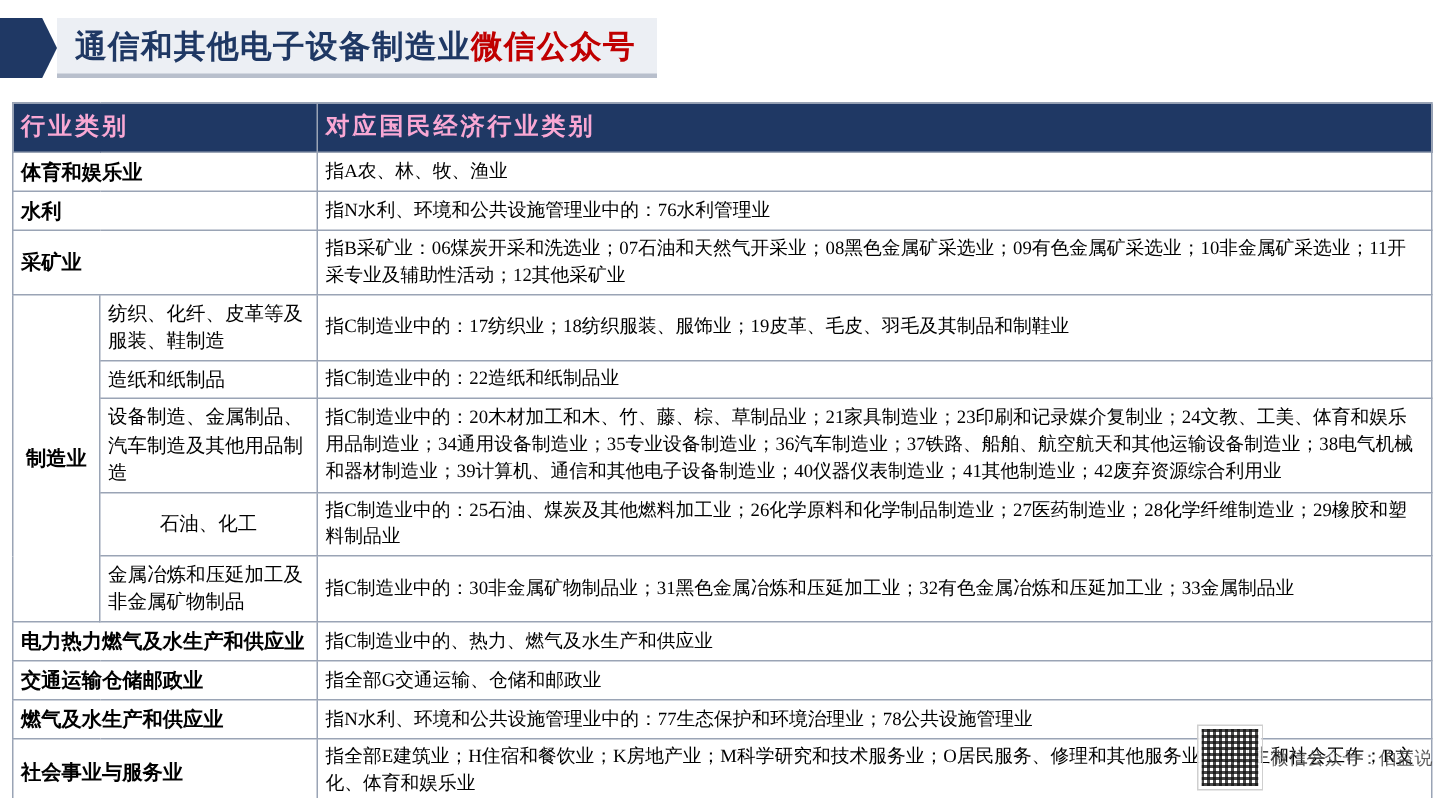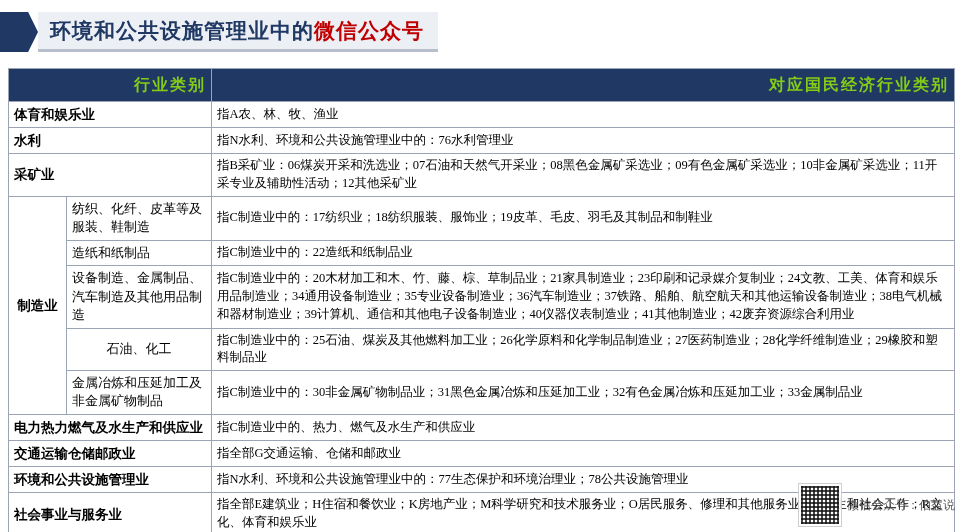--- a/index.html
+++ b/index.html
@@ -61,26 +61,26 @@
     color: #000000;
   }
   table.main td, table.main th {
     border: 1px solid #9aa4b5;
     padding: 3px 5px;
     vertical-align: middle;
     line-height: 1.42;
   }
   thead th {
     background: #1f3864;
-    color: #84cc16;
+    color: #f9a8d4;
     font-size: 16px;
     font-weight: bold;
     letter-spacing: 2px;
     height: 26px;
-    text-align: right;
+    text-align: left;
   }
   .c-cat {
     font-weight: bold;
     font-size: 13.5px;
     white-space: nowrap;
   }
   .c-cat-sub {
     font-weight: normal;
     font-size: 13px;
     text-align: left;
@@ -132,21 +132,21 @@
     white-space: nowrap;
   }
 </style>
 </head>
 <body>
 
 <div class="title-wrap">
   <div class="title-chevron"></div>
   <div class="title-box">
     <div class="title-text">
-      <span class="t1">环境和公共设施管理业中的</span><span class="t2">微信公众号</span>
+      <span class="t1">通信和其他电子设备制造业</span><span class="t2">微信公众号</span>
     </div>
   </div>
 </div>
 
 <div class="table-wrap">
   <table class="main">
     <colgroup>
       <col class="col1">
       <col class="col2">
       <col>
@@ -204,21 +204,21 @@
         <td class="c-cat" colspan="2">电力热力燃气及水生产和供应业</td>
         <td class="c-desc">指C制造业中的、热力、燃气及水生产和供应业</td>
       </tr>
 
       <tr>
         <td class="c-cat" colspan="2">交通运输仓储邮政业</td>
         <td class="c-desc">指全部G交通运输、仓储和邮政业</td>
       </tr>
 
       <tr>
-        <td class="c-cat" colspan="2">环境和公共设施管理业</td>
+        <td class="c-cat" colspan="2">燃气及水生产和供应业</td>
         <td class="c-desc">指N水利、环境和公共设施管理业中的：77生态保护和环境治理业；78公共设施管理业</td>
       </tr>
 
       <tr>
         <td class="c-cat" colspan="2">社会事业与服务业</td>
         <td class="c-desc">指全部E建筑业；H住宿和餐饮业；K房地产业；M科学研究和技术服务业；O居民服务、修理和其他服务业；Q卫生和社会工作；R文化、体育和娱乐业</td>
       </tr>
 
     </tbody>
   </table>

